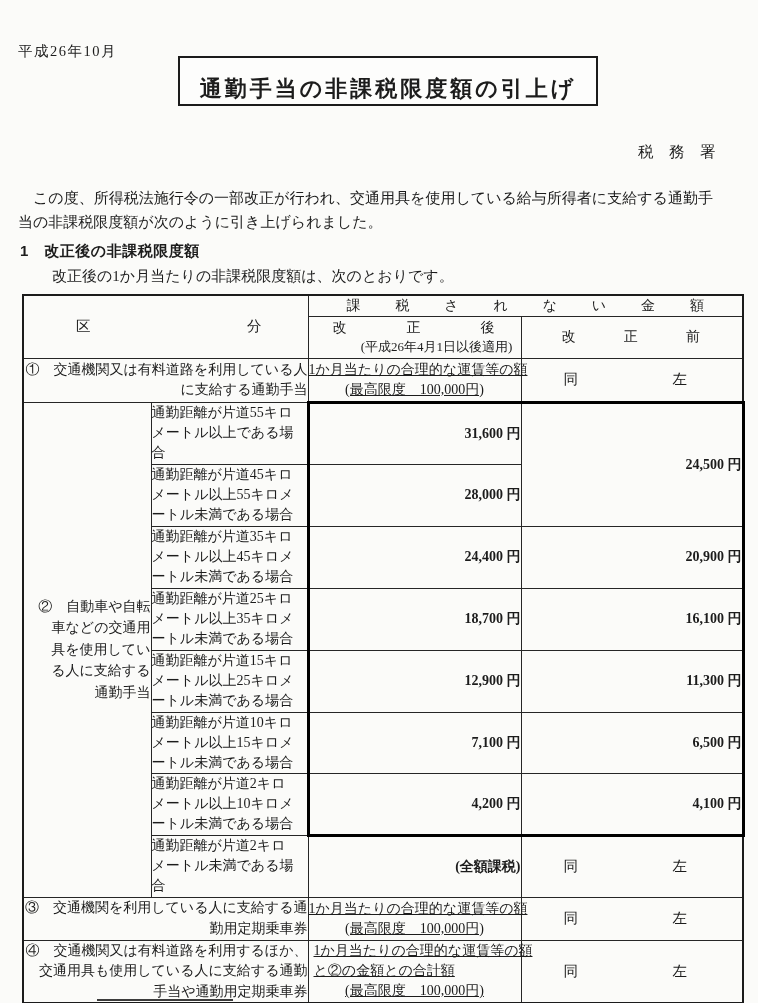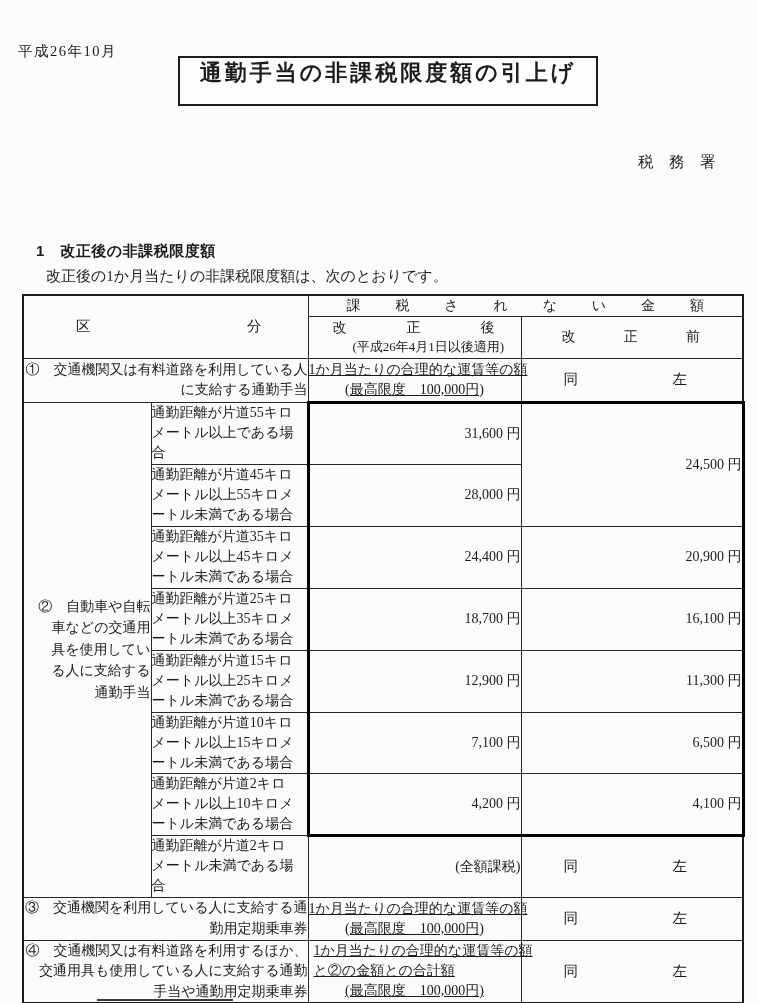--- a/index.html
+++ b/index.html
@@ -8,64 +8,64 @@
     background:#fbfbf9;
     position:relative;
     font-family:"Liberation Serif","DejaVu Serif",serif;
     color:#1c1c1c;
     overflow:hidden;
   }
   .date{position:absolute;left:18px;top:10px;font-size:14.5px;letter-spacing:1.5px;margin-top:32px;}
   .title-box{
     position:absolute;left:178px;top:56px;width:416px;height:46px;
     border:2px solid #1b1b1b;background:#fdfdfc;
-    display:flex;align-items:flex-start;justify-content:center;
+    display:flex;align-items:flex-end;justify-content:center;
     font-family:"Liberation Sans",sans-serif;font-weight:bold;
     font-size:22px;letter-spacing:3px;white-space:nowrap;
   }
-  .issuer{position:absolute;left:638px;top:152px;font-size:15.5px;white-space:nowrap;}
+  .issuer{position:absolute;left:638px;top:142px;font-size:15.5px;white-space:nowrap;}
   .intro{position:absolute;left:18px;top:186px;width:728px;font-size:15px;line-height:24px;}
   .intro div{white-space:nowrap;}
   .sec-head{
     position:absolute;left:20px;top:242px;
     font-family:"Liberation Sans",sans-serif;font-weight:bold;
-    font-size:15px;letter-spacing:0.5px;white-space:nowrap;margin-left:16px;
-  }
-  .sec-lead{position:absolute;left:46px;top:267px;font-size:15px;white-space:nowrap;}
+    font-size:15px;letter-spacing:0.5px;white-space:nowrap;
+  }
+  .sec-lead{position:absolute;left:52px;top:267px;font-size:15px;white-space:nowrap;}
 
   table.main{
     position:absolute;left:22px;top:294px;width:720px;
     border-collapse:collapse;table-layout:fixed;
     border:2px solid #1b1b1b;
   }
   table.main td{border:1px solid #262626;padding:0;font-size:14px;vertical-align:middle;}
 
   tr.hr1{height:21px;}
   tr.hr2{height:42px;}
   tr.r1{height:44px;}
   tr.s{height:62px;}
   tr.s-short{height:58px;}
   tr.r3{height:43px;}
   tr.r4{height:60px;}
 
   .spread{display:flex;justify-content:space-between;align-items:center;}
   .kubun{padding:0 46px 0 52px;font-size:14.5px;}
   .taxfree{padding:0 38px;font-size:14px;}
   .after-label{padding:1px 26px 0 24px;font-size:14px;}
-  .after-note{font-size:13px;margin-top:1px;white-space:nowrap;padding-left:44px;}
+  .after-note{text-align:center;font-size:13px;margin-top:1px;white-space:nowrap;padding-left:44px;}
   .before-label{padding:0 42px 0 40px;font-size:14px;}
   .dz{padding:0 55px 0 42px;font-size:14.5px;}
 
   .cat{vertical-align:top;padding:4px 2px 0 8px;font-size:13.5px;line-height:20.5px;}
   .cat div{white-space:nowrap;text-align:right;}
   .cat2{padding-top:6px;padding-left:9px;line-height:21.5px;margin-left:15px;}
   .cond{vertical-align:top;padding:4px 2px 0 8px;font-size:13.8px;line-height:20px;}
   .cond div{white-space:nowrap;}
 
-  .money{text-align:right;padding-right:30px;white-space:nowrap;font-size:14px;}
+  .money{text-align:right;padding-right:30px;white-space:nowrap;font-size:14px;font-weight:bold;}
   .m4{padding-right:40px;}
 
   .after-multi{font-size:13px;line-height:20px;padding:2px 2px;text-decoration:underline;}
   .after-multi div{text-align:center;white-space:nowrap;}
   .after4 div{text-align:left;padding-left:5px;}
   .after4 div:last-child{text-align:center;padding-left:0;}
 
   .thick-top{border-top:3px solid #000 !important;}
   .thick-bottom{border-bottom:3px solid #000 !important;margin-left:24px;}
   .thick-left{border-left:3px solid #000 !important;}
@@ -78,20 +78,22 @@
 
 <div class="date">平成26年10月</div>
 
 <div class="title-box">
   <span>通勤手当の非課税限度額の引上げ</span>
 </div>
 
 <div class="issuer">税　務　署</div>
 
 <div class="intro">
+    <div>　この度、所得税法施行令の一部改正が行われ、交通用具を使用している給与所得者に支給する通勤手</div>
+    <div>当の非課税限度額が次のように引き上げられました。</div>
   </div>
 
 <div class="sec-head">1　改正後の非課税限度額</div>
 <div class="sec-lead">改正後の1か月当たりの非課税限度額は、次のとおりです。</div>
 
 <table class="main">
   <colgroup>
     <col style="width:128px">
       <col style="width:157px">
       <col style="width:213px">

